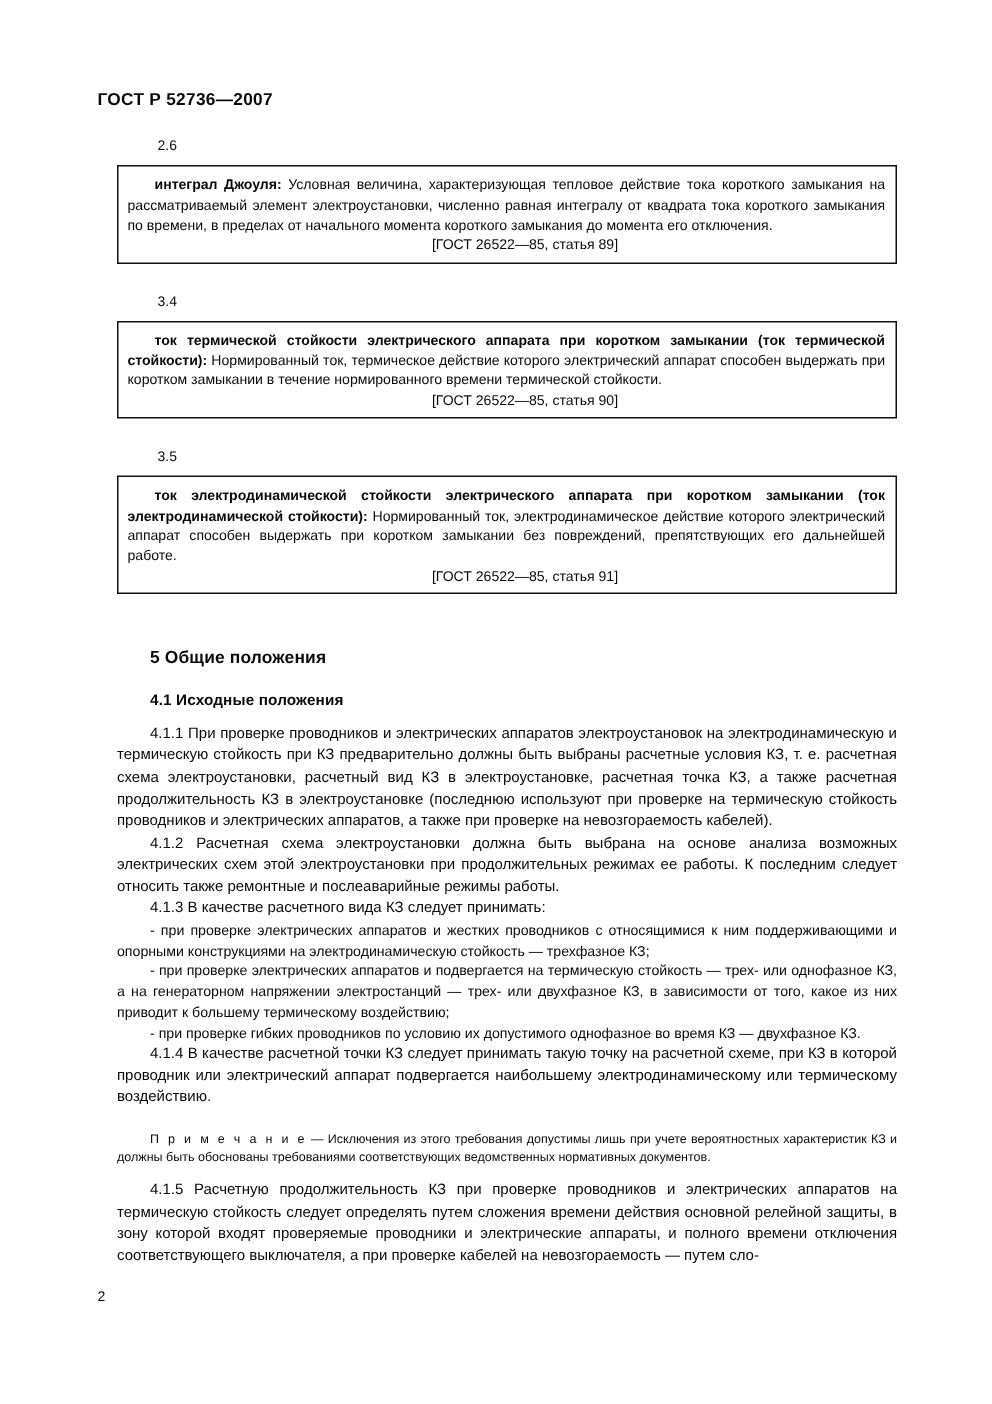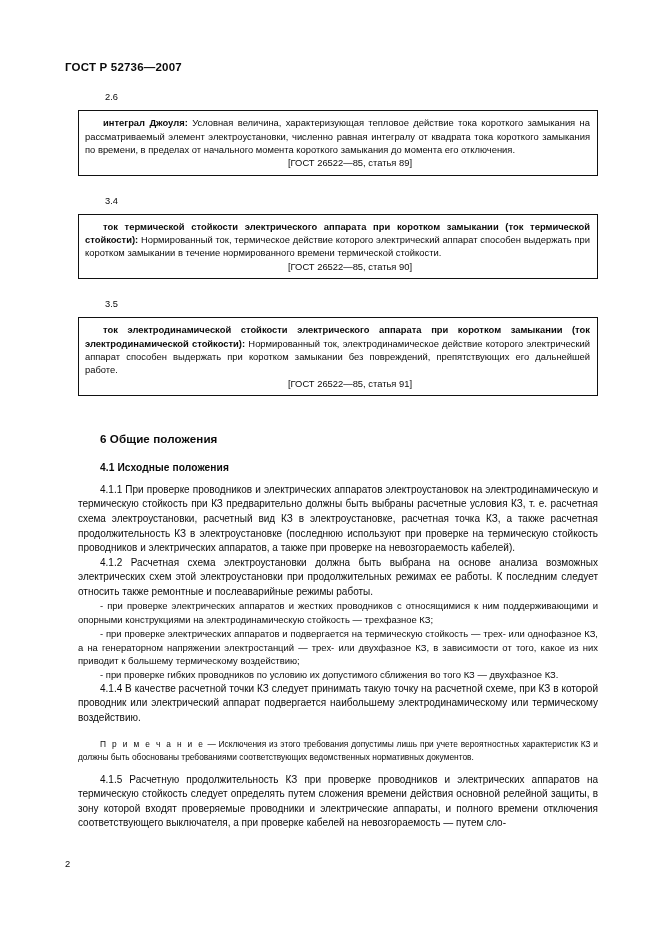--- a/index.html
+++ b/index.html
@@ -153,30 +153,31 @@
       <p class="term-para"><span class="term">ток термической стойкости электрического аппарата при коротком замыкании (ток термической стойкости):</span><span> Нормированный ток, термическое действие которого электрический аппарат способен выдержать при коротком замыкании в течение нормированного времени термической стойкости.</span></p>
       <p class="ref">[ГОСТ 26522—85, статья 90]</p>
     </div>
 
     <div class="clause-num second">3.5</div>
     <div class="def-box">
       <p class="term-para"><span class="term">ток электродинамической стойкости электрического аппарата при коротком замыкании (ток электродинамической стойкости):</span><span> Нормированный ток, электродинамическое действие которого электрический аппарат способен выдержать при коротком замыкании без повреждений, препятствующих его дальнейшей работе.</span></p>
       <p class="ref">[ГОСТ 26522—85, статья 91]</p>
     </div>
 
-    <div class="h1">6  Общие положения</div>
+    <div class="h1">5  Общие положения</div>
     <div class="h2">4.1  Исходные положения</div>
 
     <div class="body-block">
       <p class="body">4.1.1  При проверке проводников и электрических аппаратов электроустановок на электродинамическую и термическую стойкость при КЗ предварительно должны быть выбраны расчетные условия КЗ, т. е. расчетная схема электроустановки, расчетный вид КЗ в электроустановке, расчетная точка КЗ, а также расчетная продолжительность КЗ в электроустановке (последнюю используют при проверке на термическую стойкость проводников и электрических аппаратов, а также при проверке на невозгораемость кабелей).</p>
       <p class="body">4.1.2  Расчетная схема электроустановки должна быть выбрана на основе анализа возможных электрических схем этой электроустановки при продолжительных режимах ее работы. К последним следует относить также ремонтные и послеаварийные режимы работы.</p>
+      <p class="body">4.1.3  В качестве расчетного вида КЗ следует принимать:</p>
 
       <p class="dash">- при проверке электрических аппаратов и жестких проводников с относящимися к ним поддерживающими и опорными конструкциями на электродинамическую стойкость — трехфазное КЗ;</p>
       <p class="dash">- при проверке электрических аппаратов и подвергается на термическую стойкость — трех- или однофазное КЗ, а на генераторном напряжении электростанций — трех- или двухфазное КЗ, в зависимости от того, какое из них приводит к большему термическому воздействию;</p>
-      <p class="dash">- при проверке гибких проводников по условию их допустимого сближения во того КЗ — двухфазное КЗ.</p>
+      <p class="dash">- при проверке гибких проводников по условию их допустимого однофазное во время КЗ — двухфазное КЗ.</p>
 
       <p class="body">4.1.4  В качестве расчетной точки КЗ следует принимать такую точку на расчетной схеме, при КЗ в которой проводник или электрический аппарат подвергается наибольшему электродинамическому или термическому воздействию.</p>
 
       <p class="note"><span class="note-label">П р и м е ч а н и е</span><span> — Исключения из этого требования допустимы лишь при учете вероятностных характеристик КЗ и должны быть обоснованы требованиями соответствующих ведомственных нормативных документов.</span></p>
 
       <div class="gap"></div>
 
       <p class="body">4.1.5  Расчетную продолжительность КЗ при проверке проводников и электрических аппаратов на термическую стойкость следует определять путем сложения времени действия основной релейной защиты, в зону которой входят проверяемые проводники и электрические аппараты, и полного времени отключения соответствующего выключателя, а при проверке кабелей на невозгораемость — путем сло-</p>
     </div>
 

